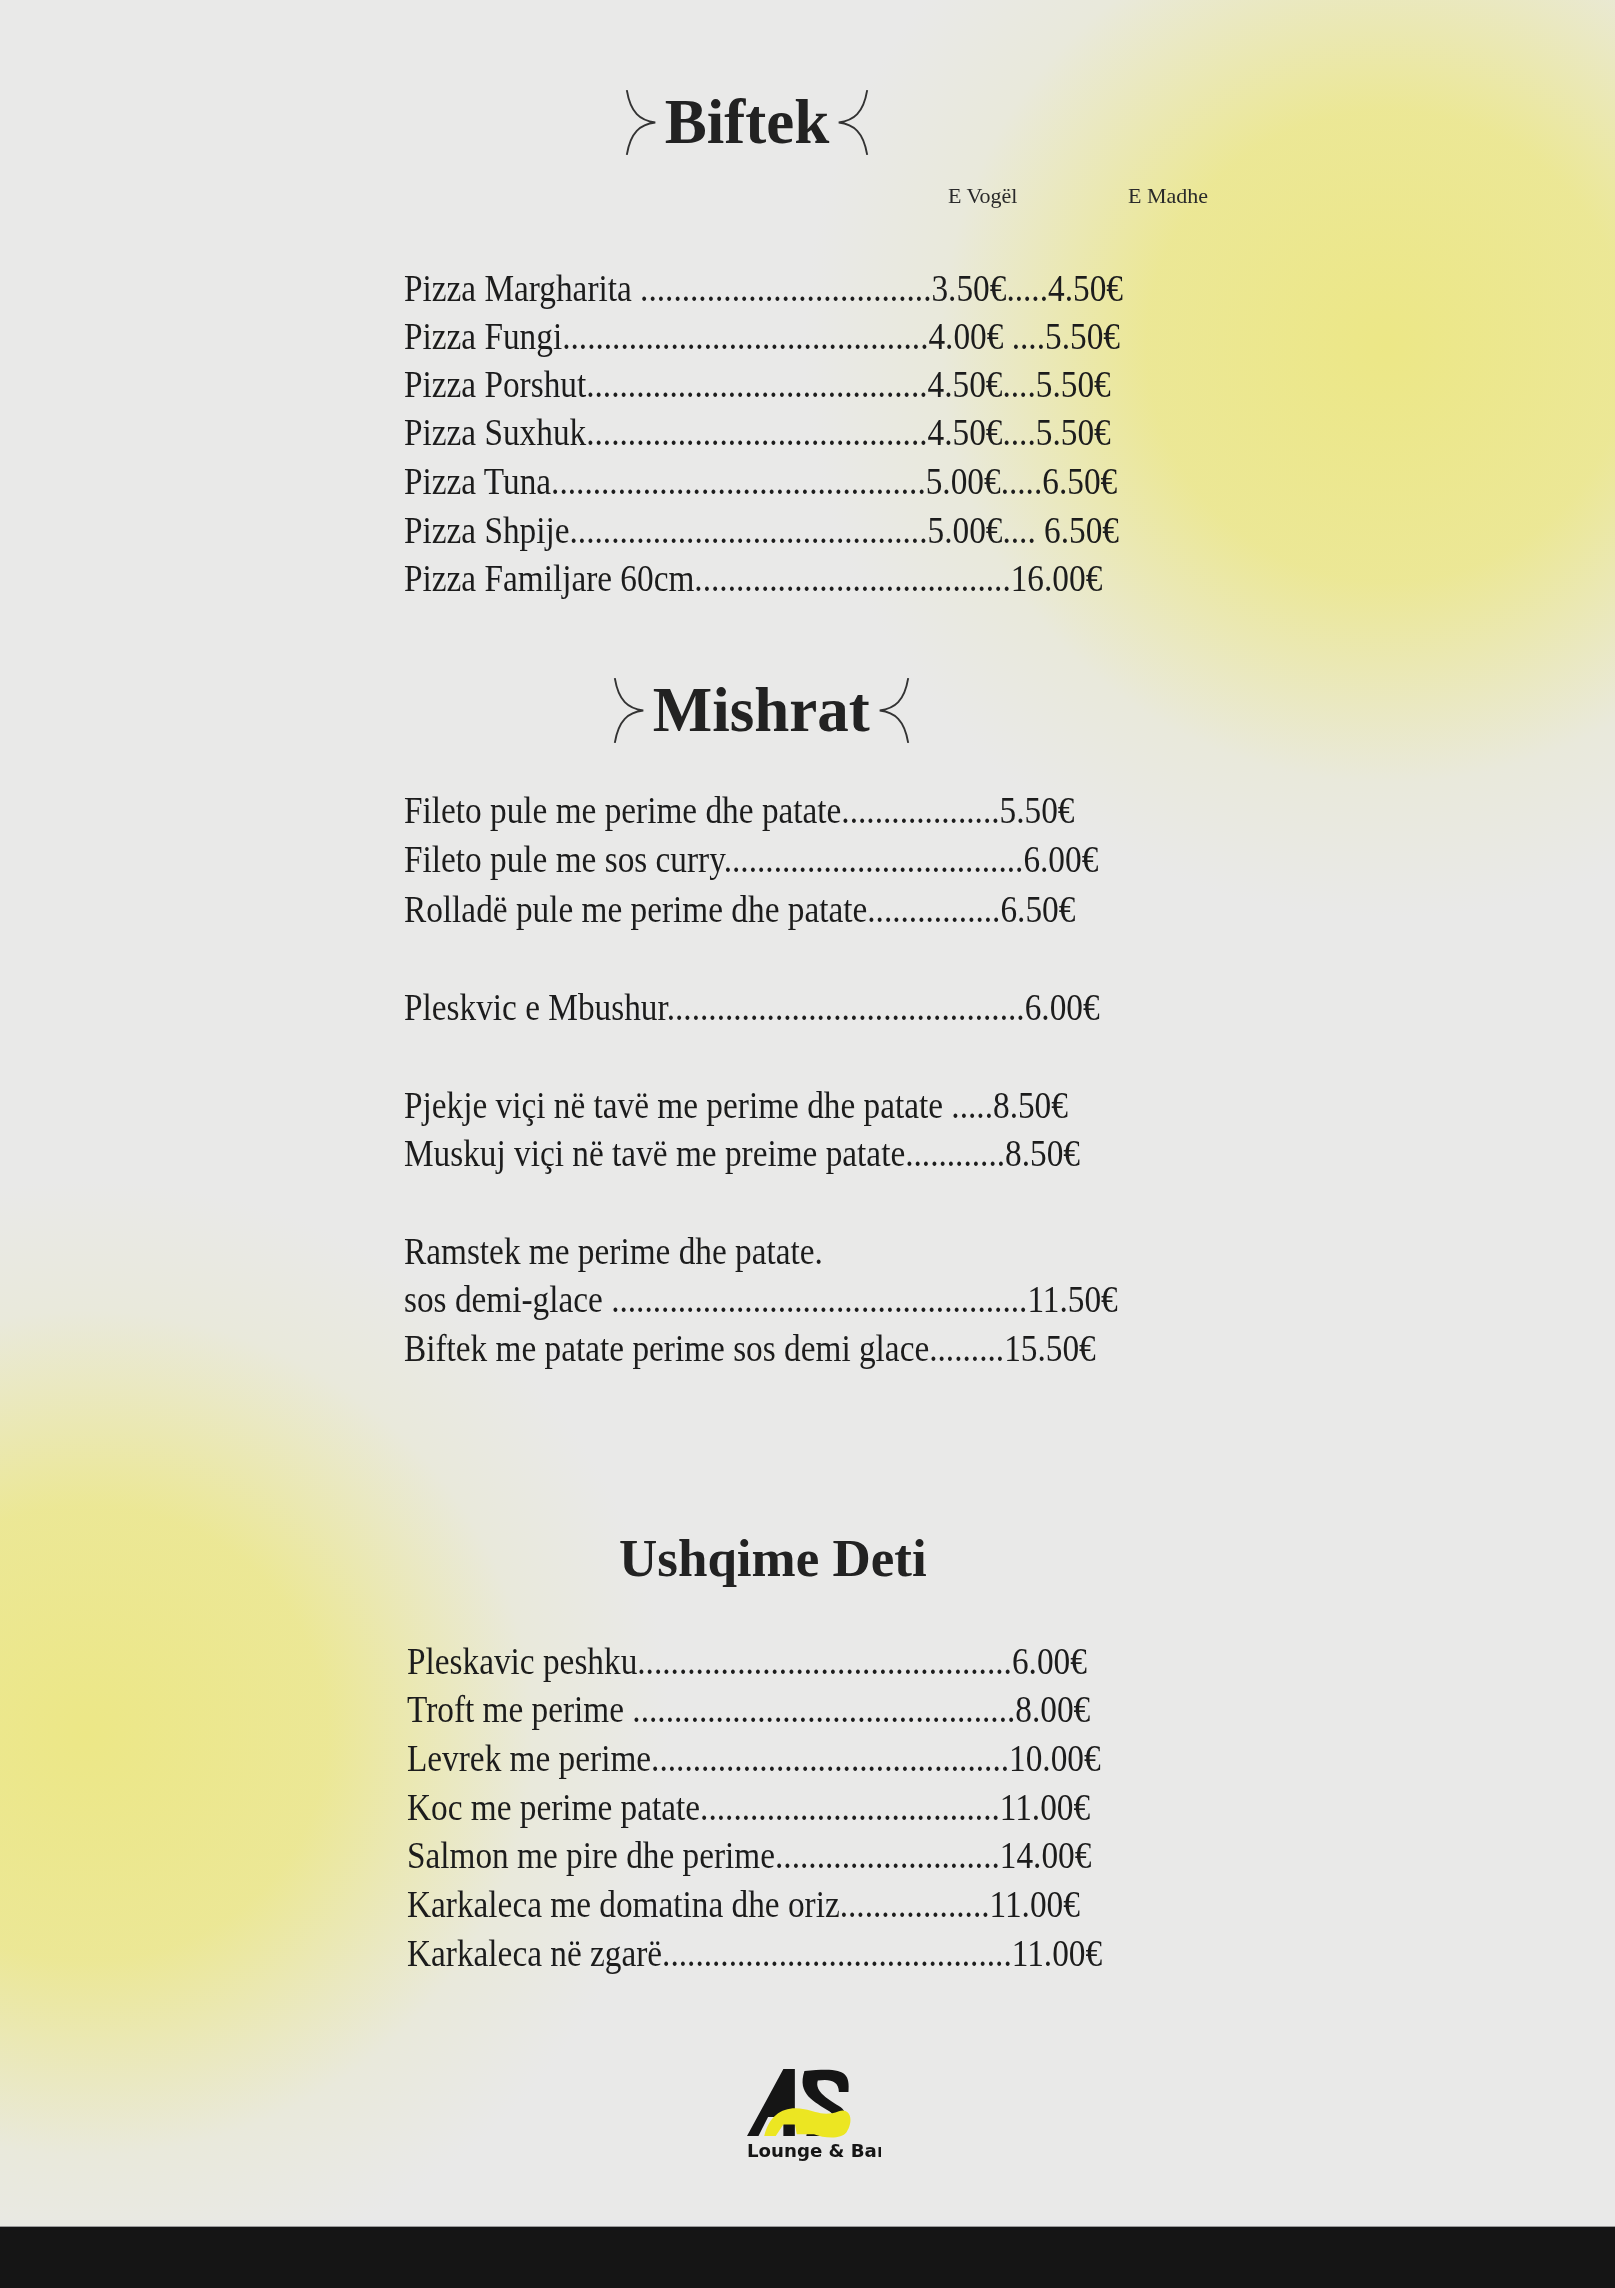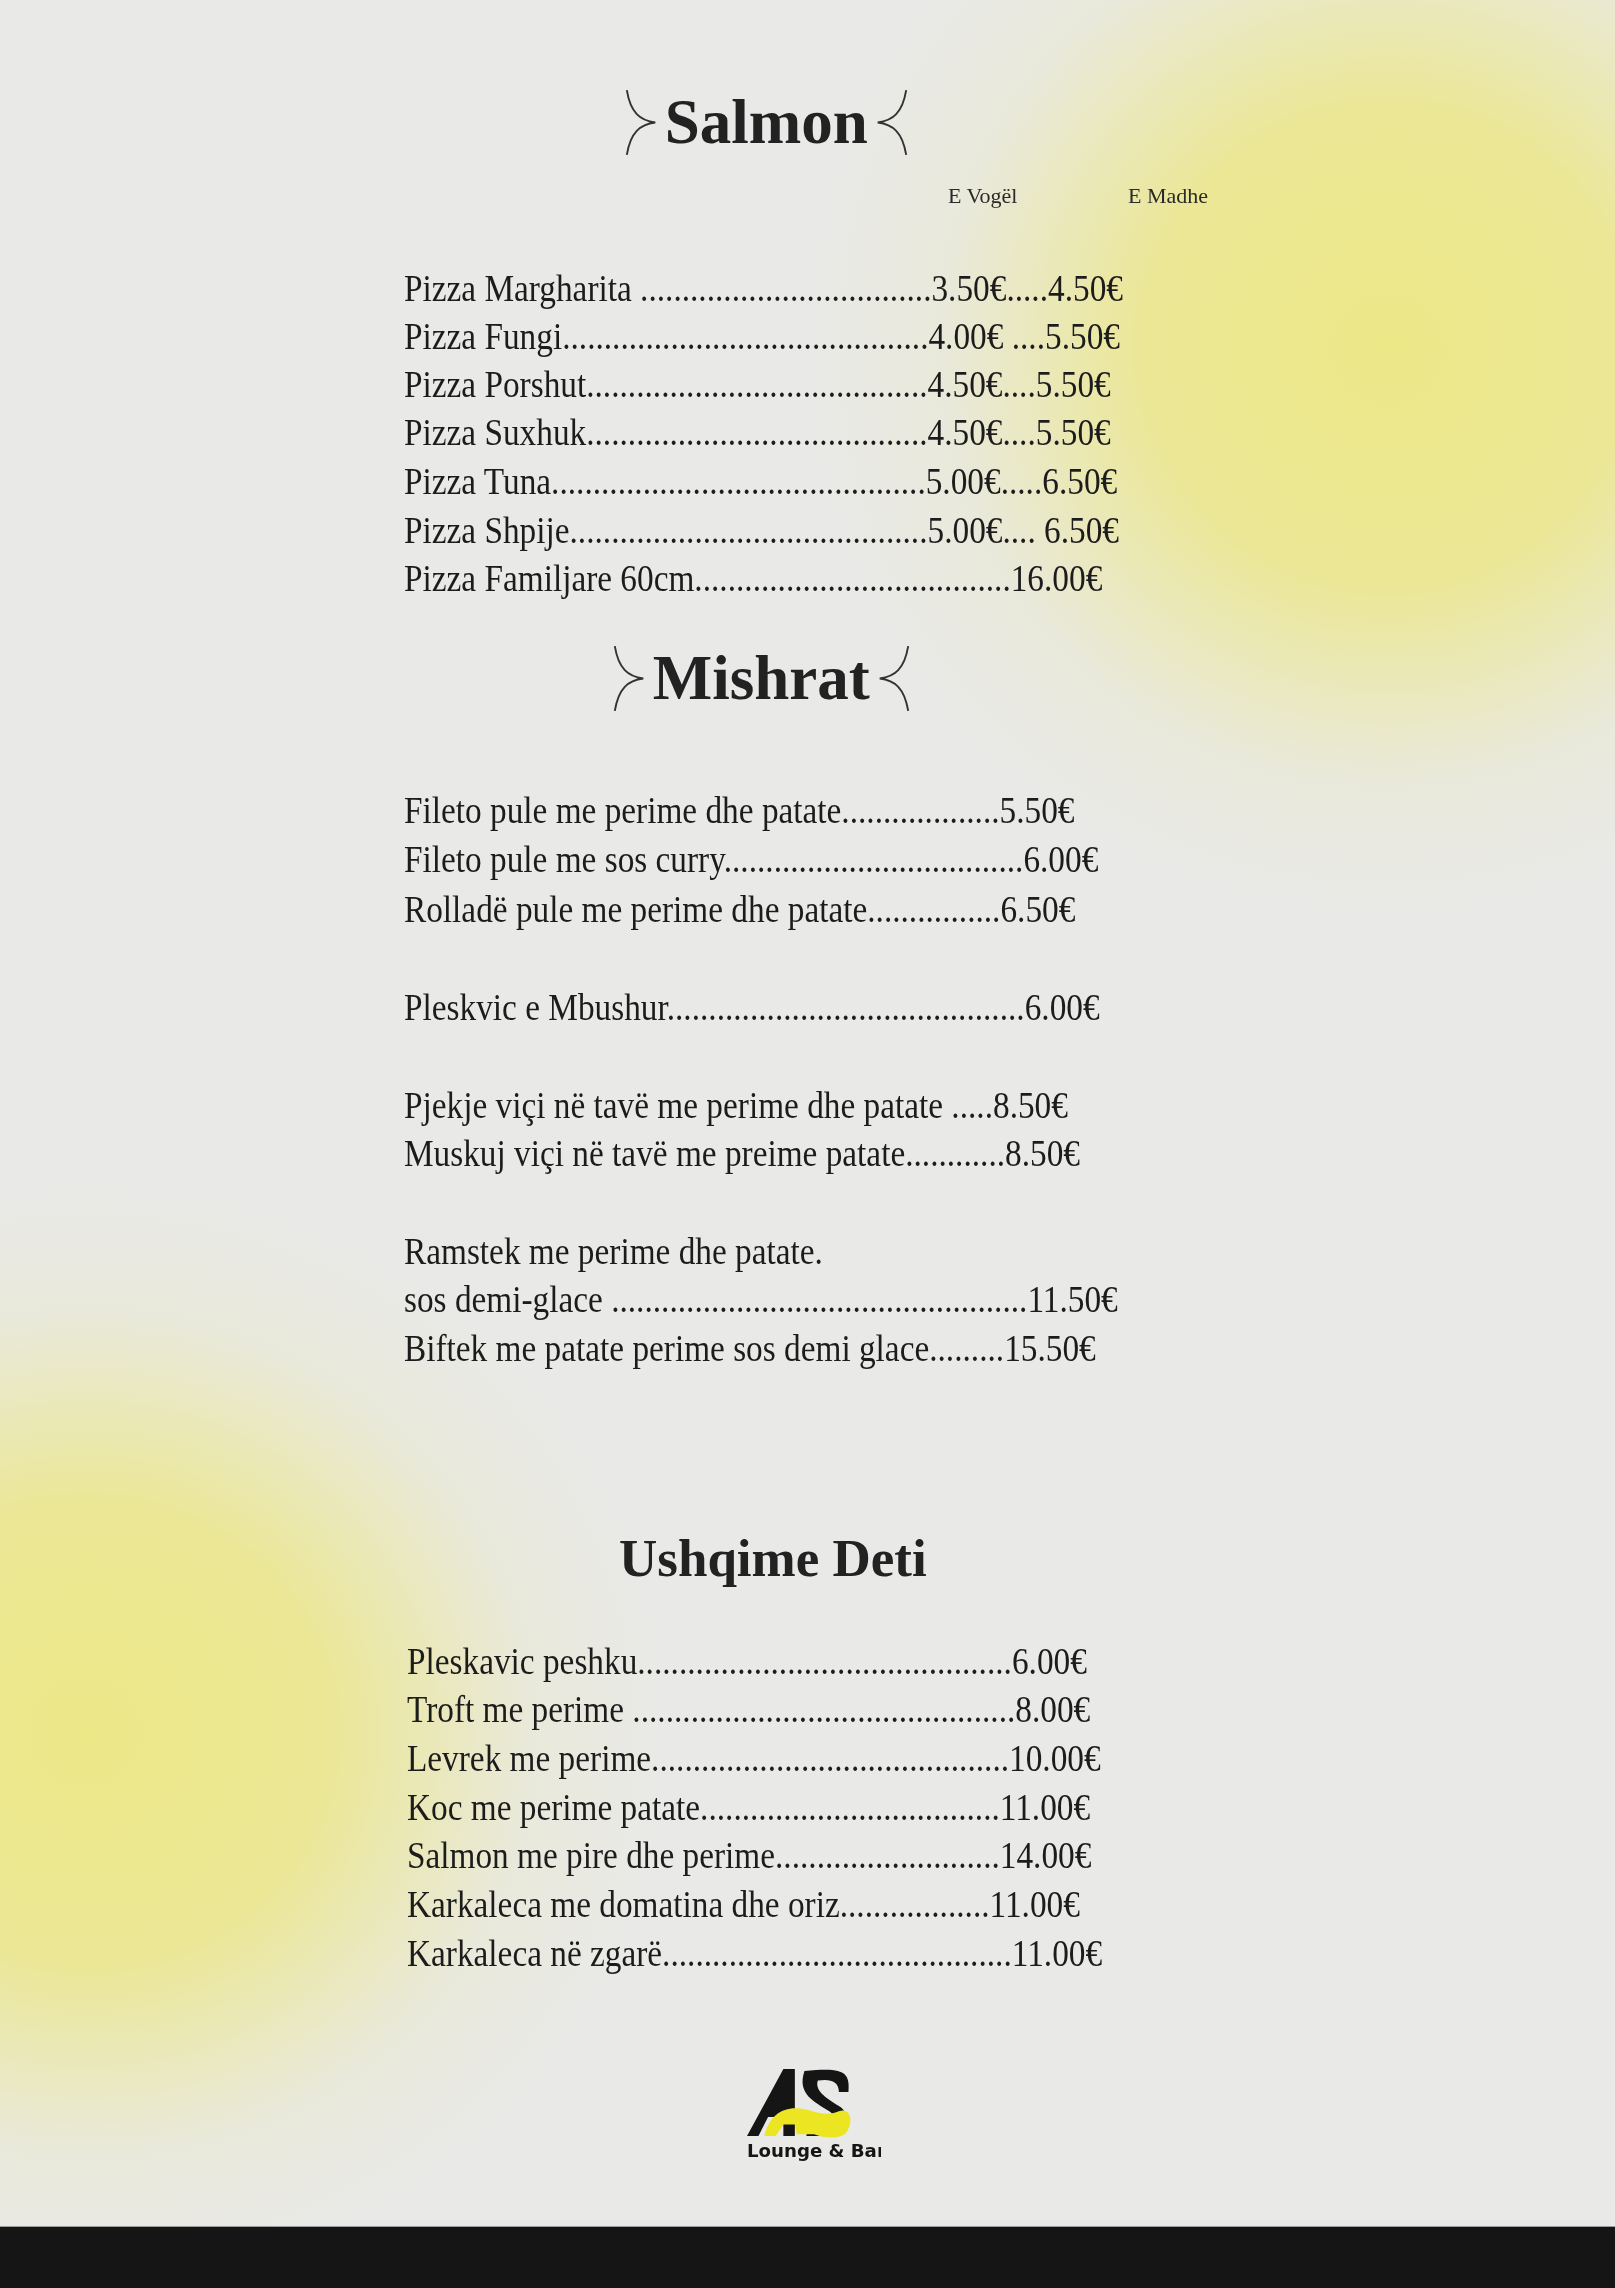--- a/index.html
+++ b/index.html
@@ -27,37 +27,37 @@
 
 <div class="bg">
   <div class="glow-tr"></div>
   <div class="glow-bl"></div>
 </div>
 
 <div class="title-wrap" style="left:623px; top:88px;">
   <svg class="flourish" viewBox="0 0 40 72">
     <path d="M4 2 C8 26 18 34 34 36 C18 38 8 46 4 70" fill="none" stroke="#333" stroke-width="2"></path>
   </svg>
-  <span class="title-text">Salmon</span>
+  <span class="title-text">Biftek</span>
   <svg class="flourish" viewBox="0 0 40 72">
     <path d="M36 2 C32 26 22 34 6 36 C22 38 32 46 36 70" fill="none" stroke="#333" stroke-width="2"></path>
   </svg>
 </div>
 <div class="col-head" style="left:948px;text-align:center;">E Vogël</div>
 <div class="col-head" style="left:1128px;">E Madhe</div>
 
 <div class="row" style="top:265px;">Pizza Margharita ...................................3.50€.....4.50€</div>
 <div class="row" style="top:313px;">Pizza Fungi............................................4.00€ ....5.50€</div>
 <div class="row" style="top:361px;">Pizza Porshut.........................................4.50€....5.50€</div>
 <div class="row" style="top:409px;">Pizza Suxhuk.........................................4.50€....5.50€</div>
 <div class="row" style="top:458px;">Pizza Tuna.............................................5.00€.....6.50€</div>
 <div class="row" style="top:507px;">Pizza Shpije...........................................5.00€.... 6.50€</div>
 <div class="row" style="top:555px;">Pizza Familjare 60cm......................................16.00€</div>
 
-<div class="title-wrap" style="left:611px; top:644px;">
+<div class="title-wrap" style="left:611px; top:676px;">
   <svg class="flourish" viewBox="0 0 40 72">
     <path d="M4 2 C8 26 18 34 34 36 C18 38 8 46 4 70" fill="none" stroke="#333" stroke-width="2"></path>
   </svg>
   <span class="title-text">Mishrat</span>
   <svg class="flourish" viewBox="0 0 40 72">
     <path d="M36 2 C32 26 22 34 6 36 C22 38 32 46 36 70" fill="none" stroke="#333" stroke-width="2"></path>
   </svg>
 </div>
 
 <div class="row" style="top:787px;">Fileto pule me perime dhe patate...................5.50€</div>

